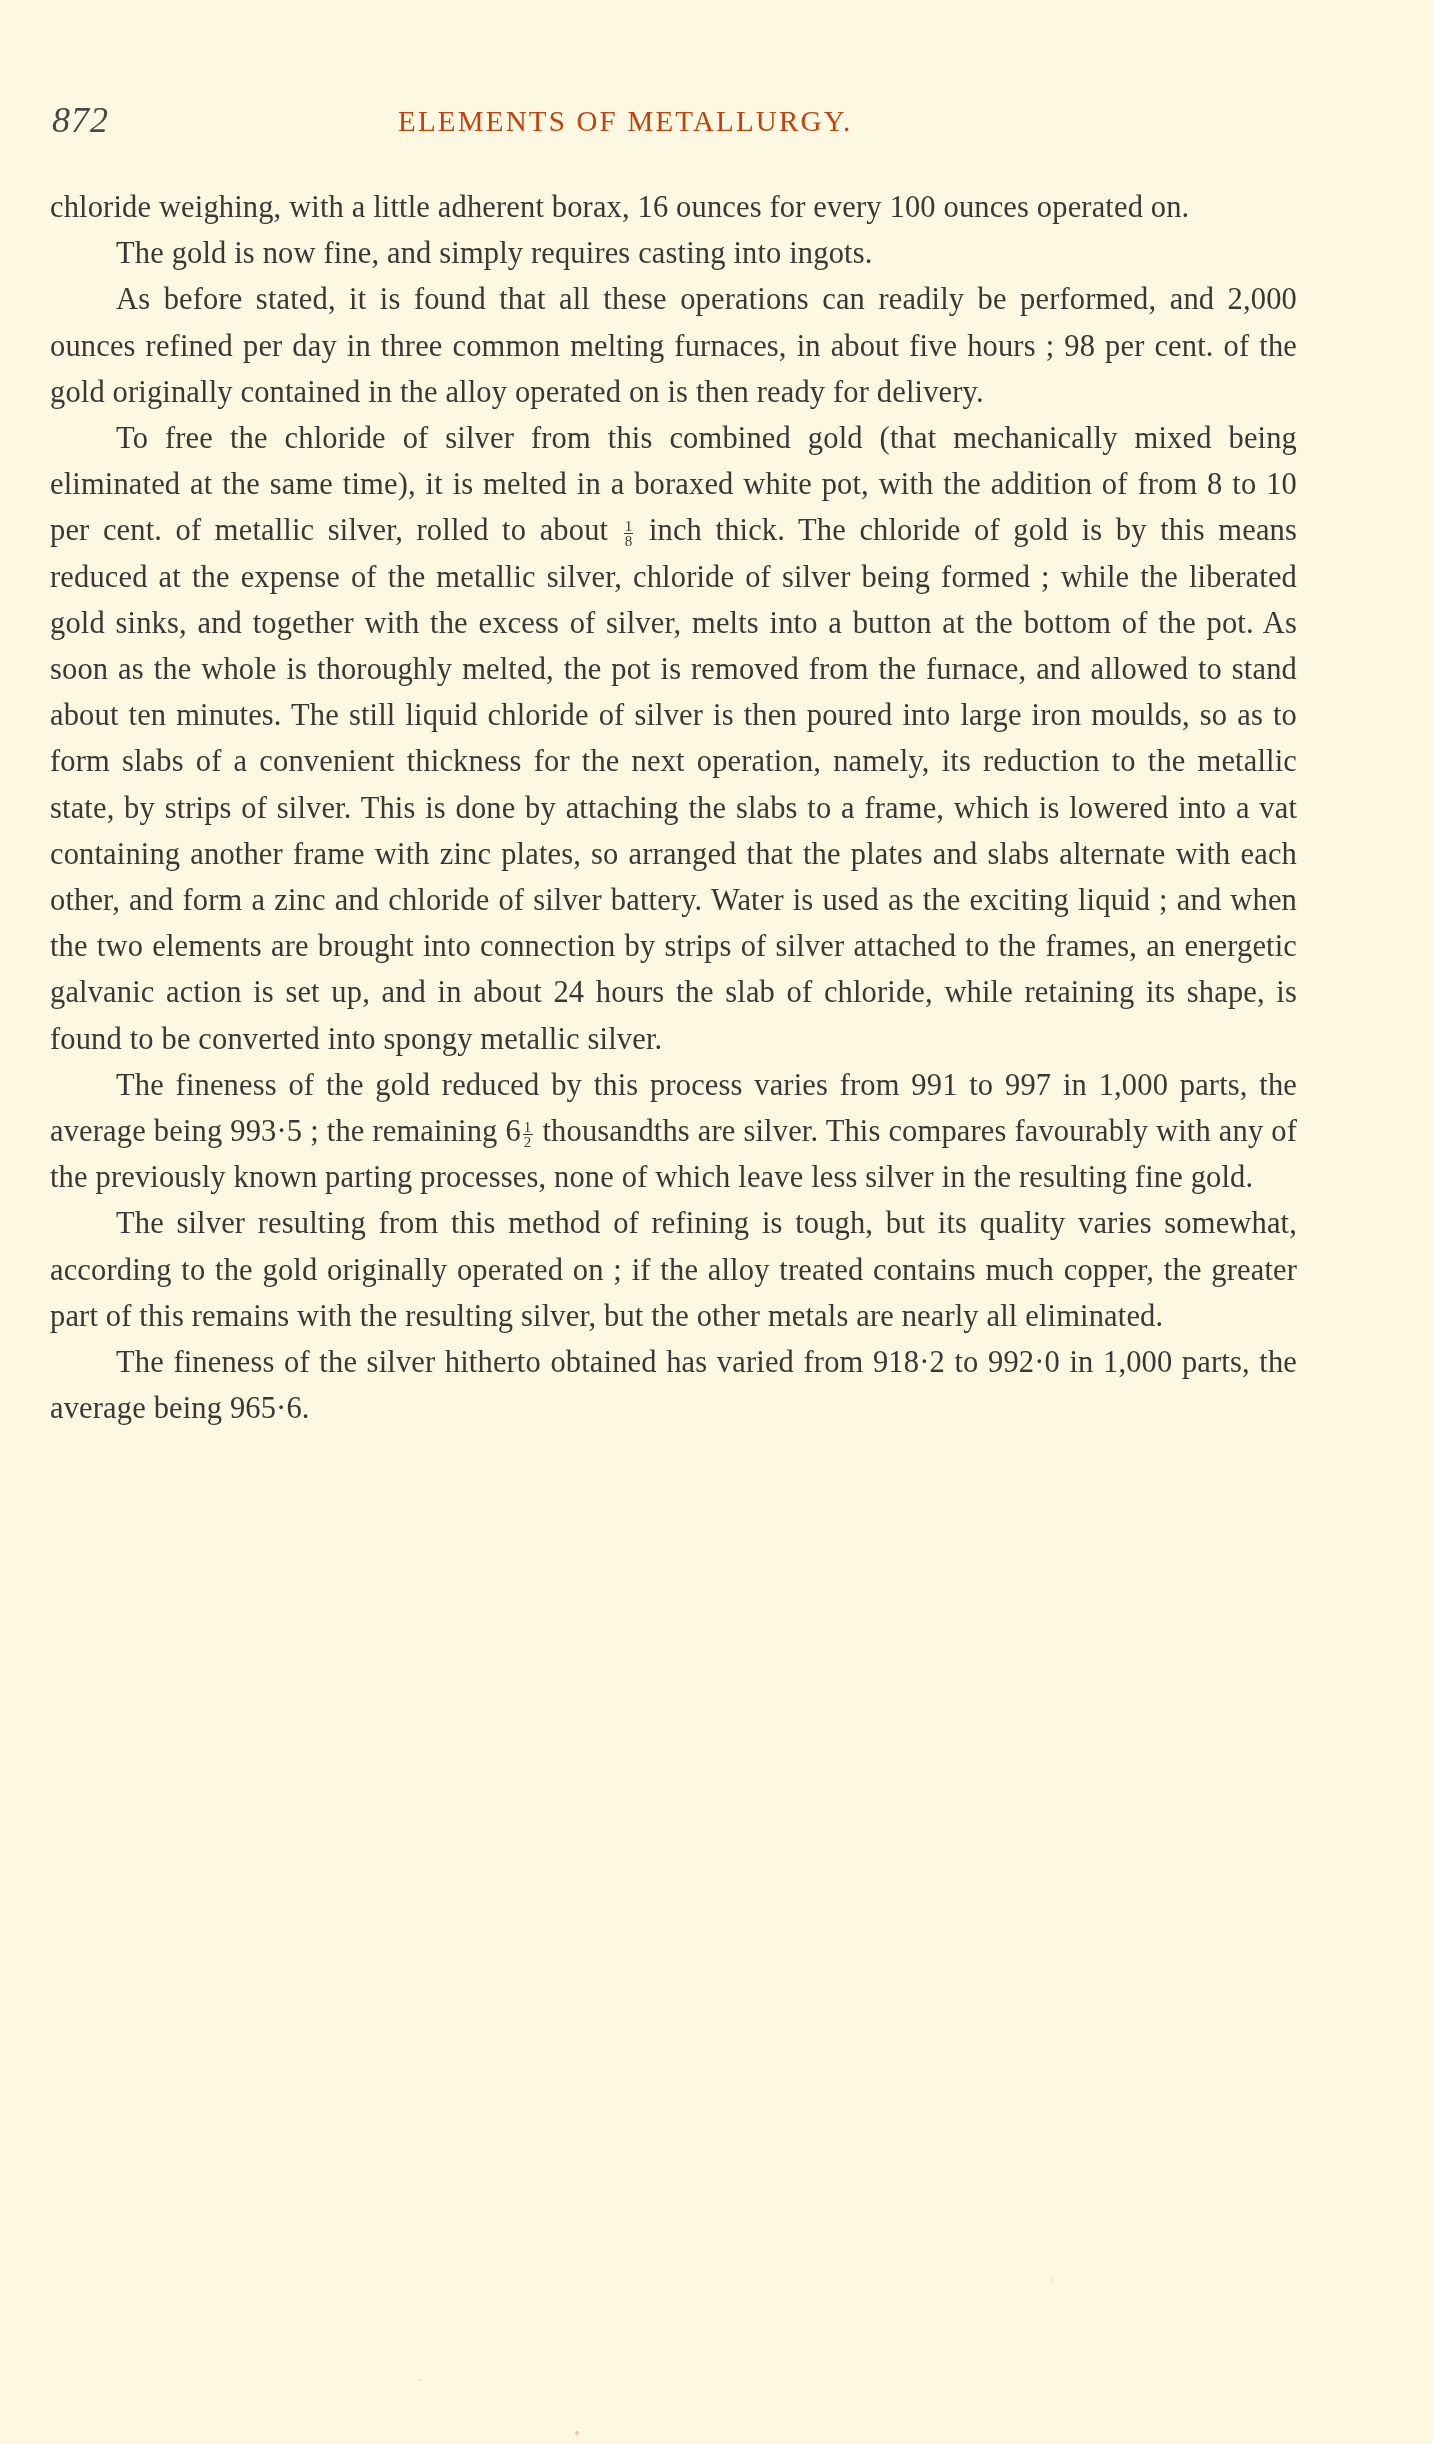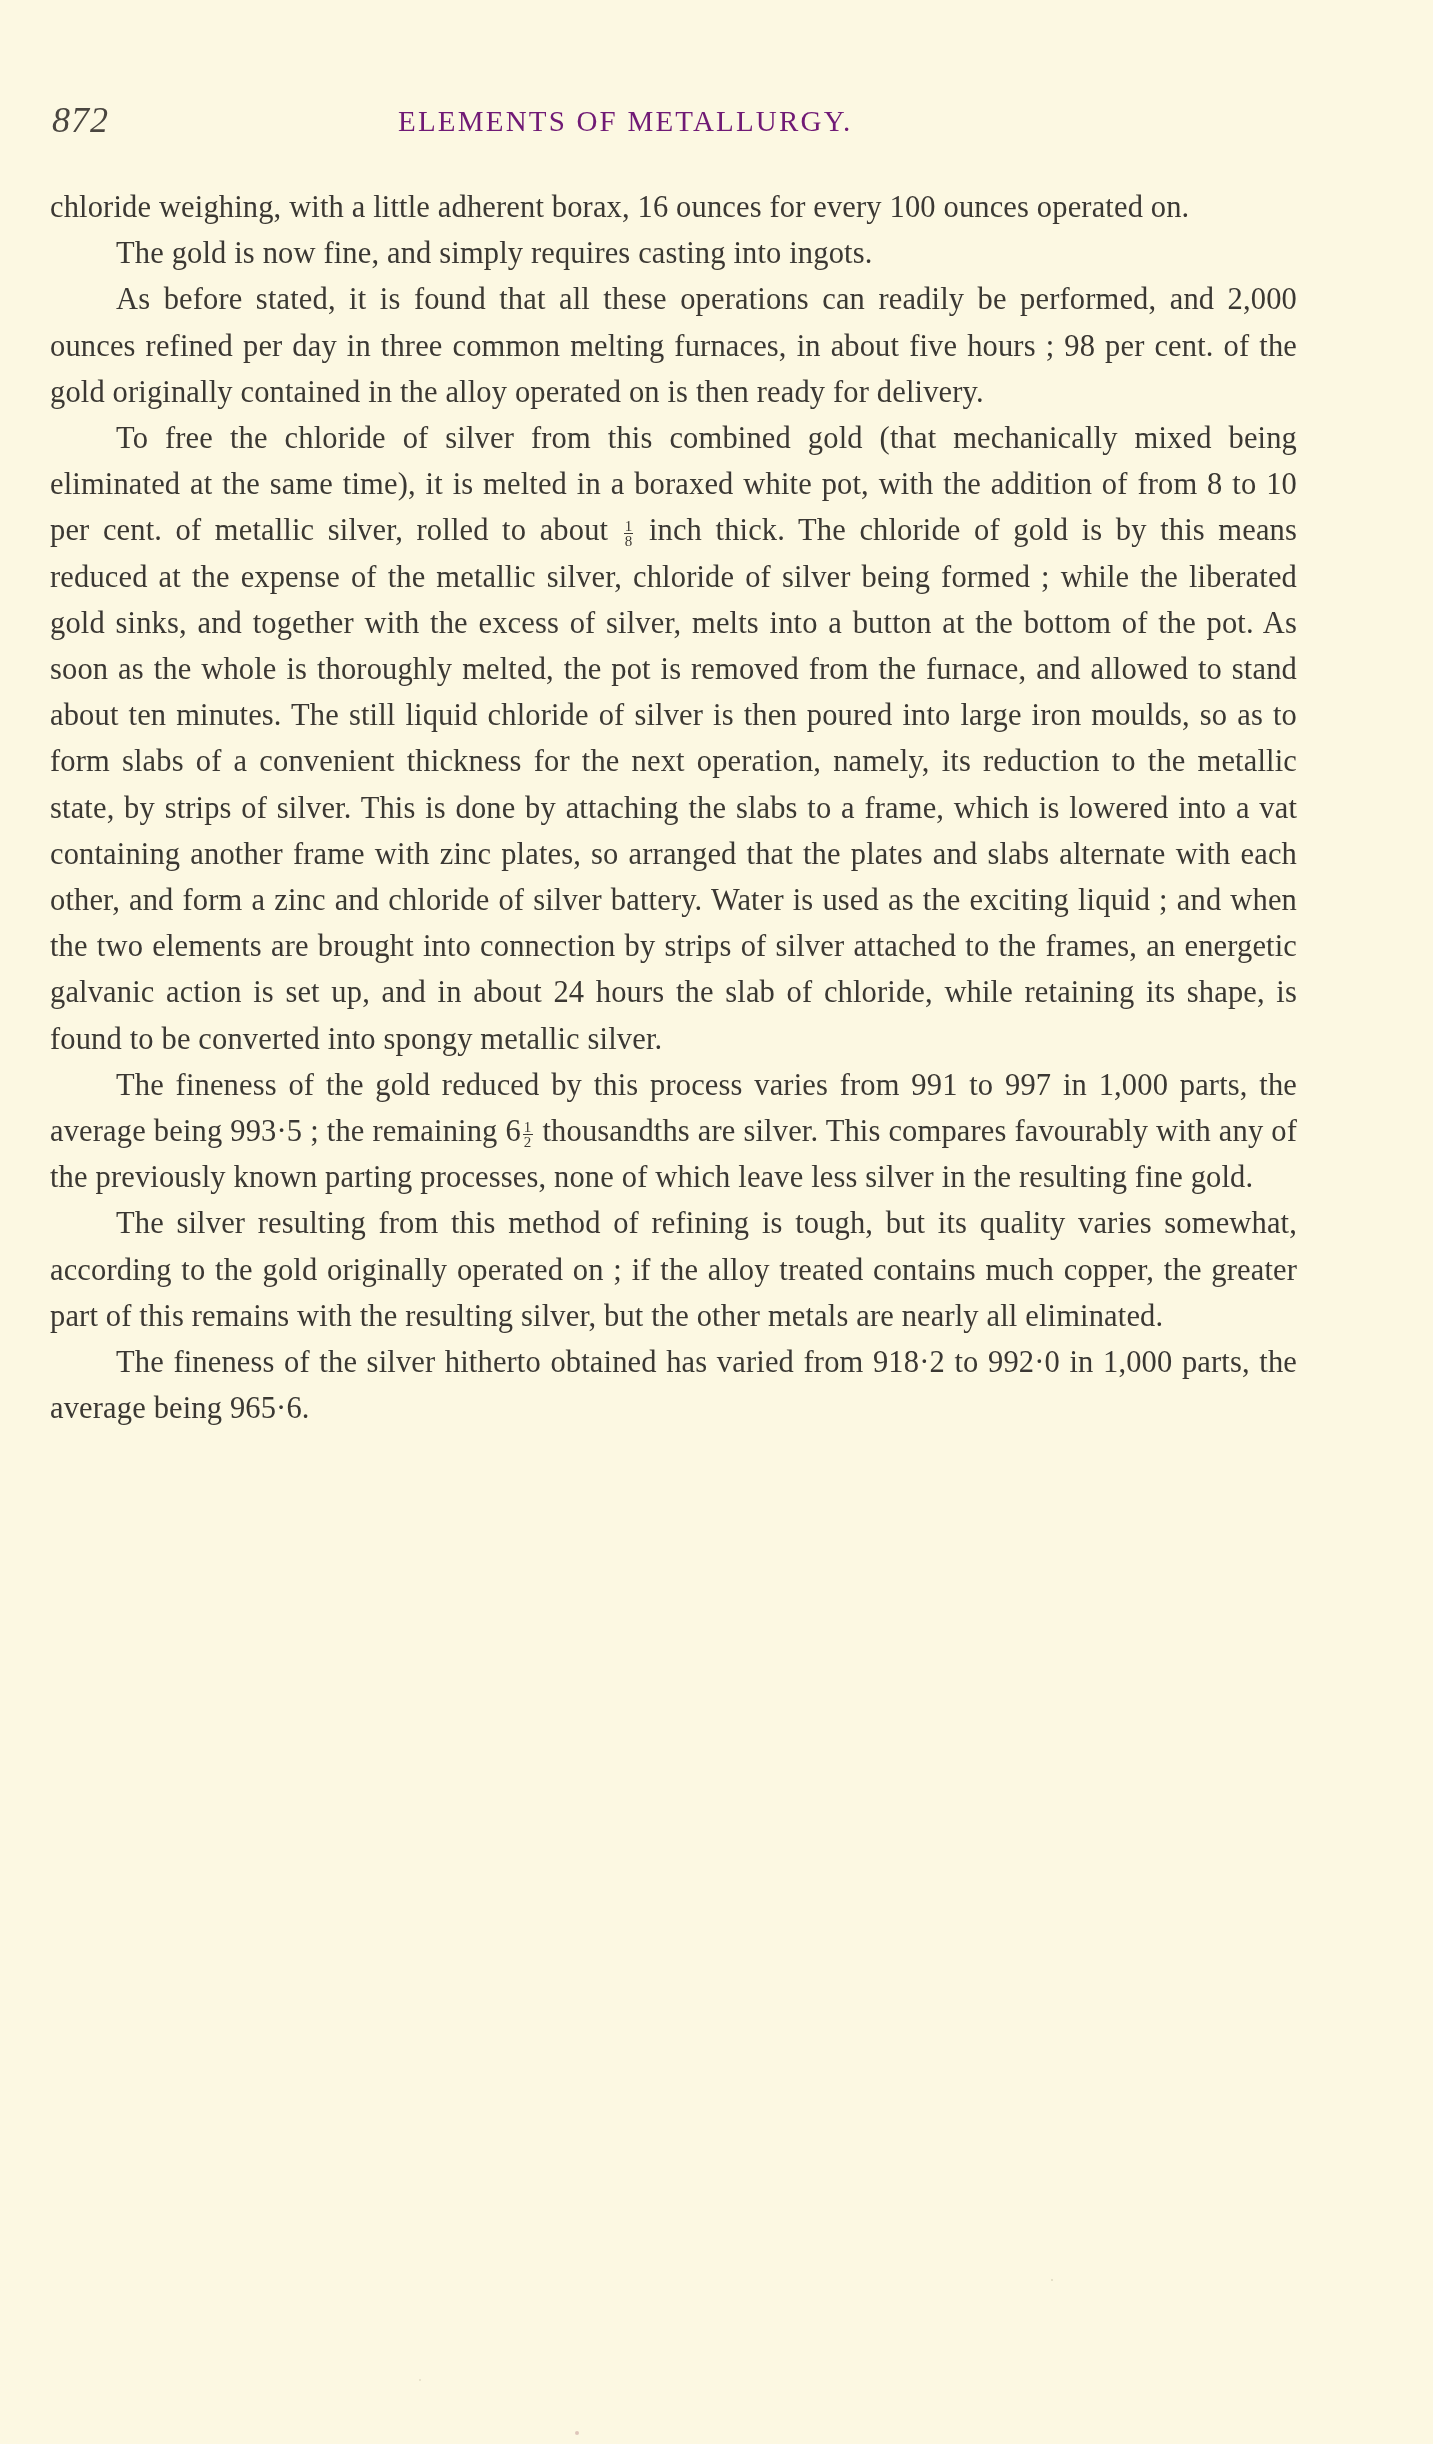--- a/index.html
+++ b/index.html
@@ -34,21 +34,21 @@
       font-style: italic;
       letter-spacing: 1px;
       color: #4a4640;
     }
     .running-title {
       position: absolute;
       left: 348px;
       top: 6px;
       font-size: 29px;
       letter-spacing: 2.2px;
-      color: #701a75;
+      color: #c2410c;
     }
     .body-text {
       position: absolute;
       top: 184px;
       left: 0;
       width: 1247px;
       font-size: 30.5px;
       line-height: 46.2px;
       text-align: justify;
       letter-spacing: 0.15px;

